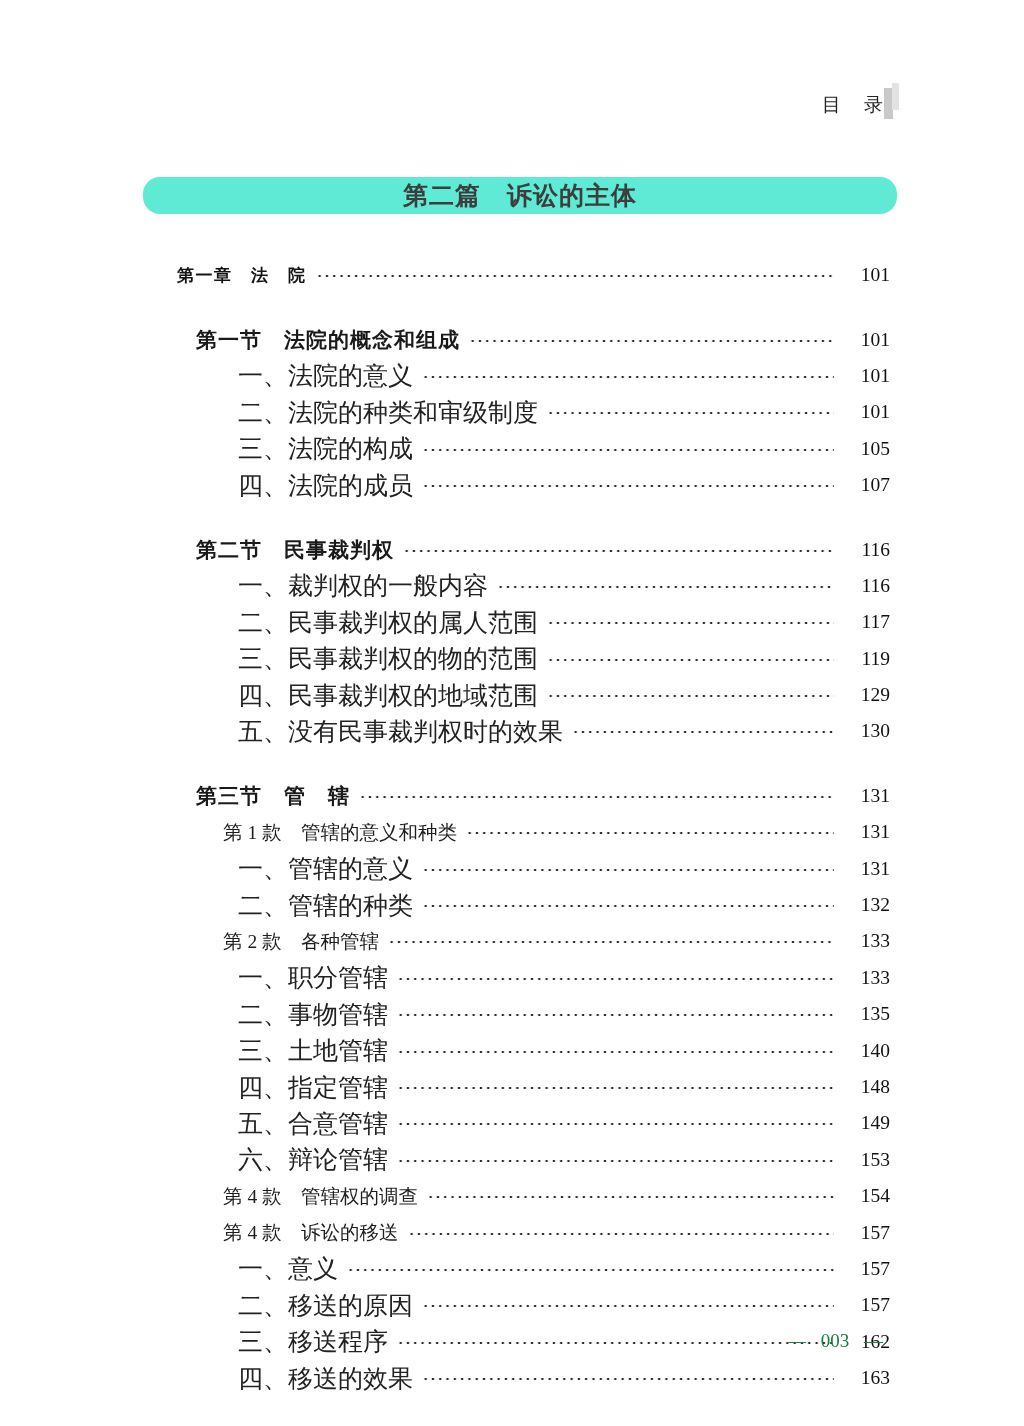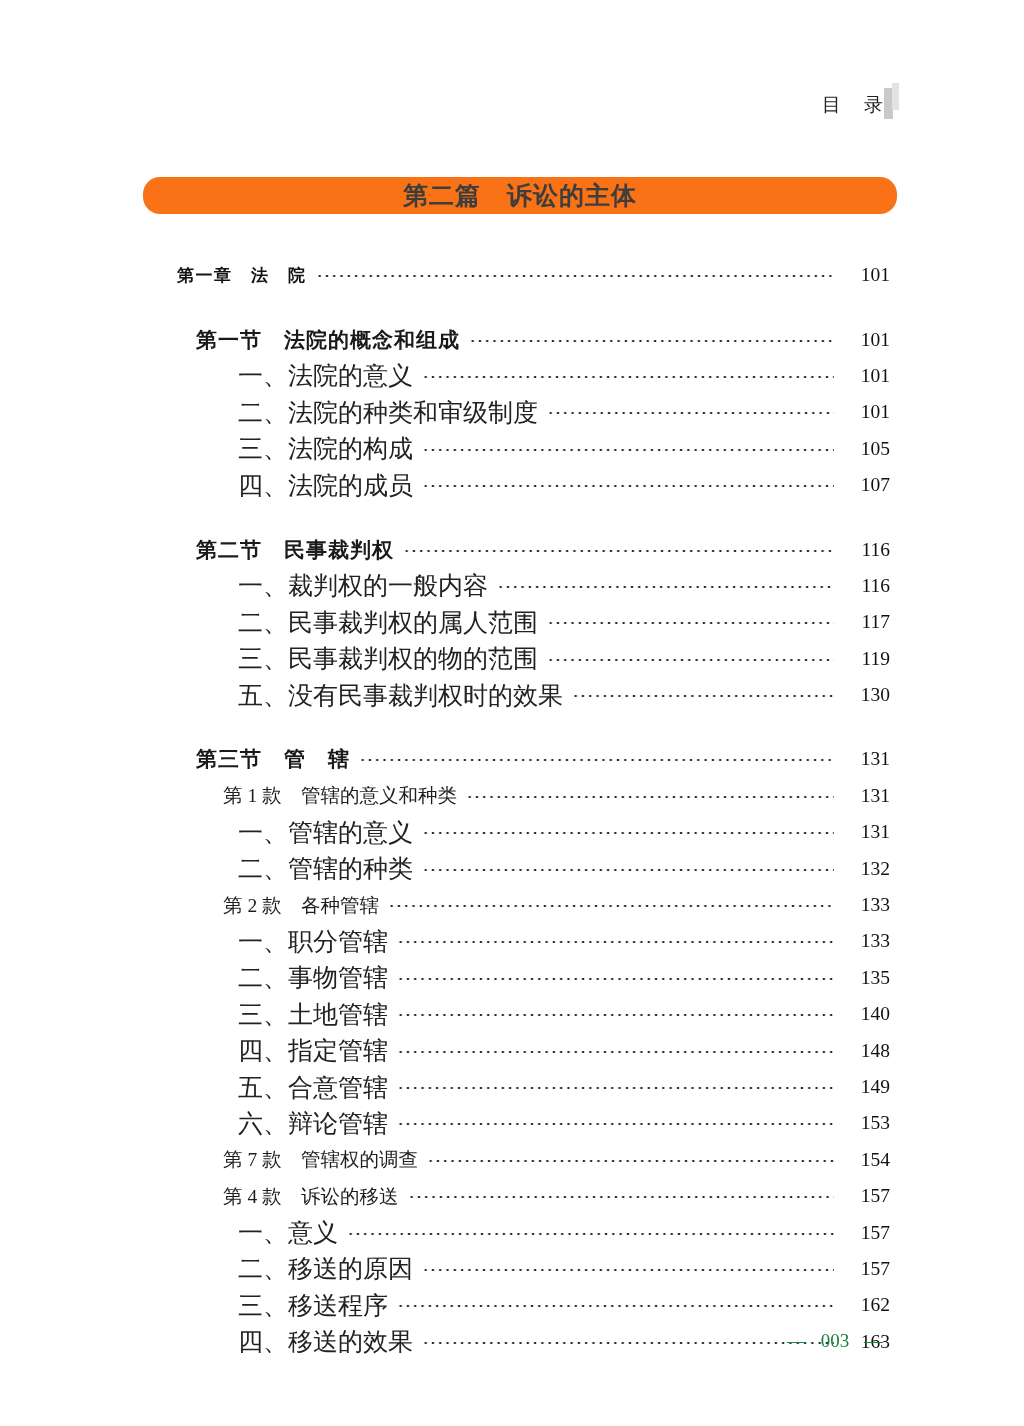--- a/index.html
+++ b/index.html
@@ -25,21 +25,21 @@
   }
   .bar-light {
     position: absolute; left: 892px; top: 83px;
     width: 7px; height: 27px; background: #e3e3e4;
   }
 
   
   .banner {
     position: absolute; left: 143px; top: 177px;
     width: 754px; height: 37px;
-    background: #f97316;
+    background: #5eead4;
     display: flex; align-items: center; justify-content: center; border-radius: 17px;
   }
   .banner .banner-text {
     font-family: "Liberation Sans", sans-serif;
     font-weight: 600; font-size: 25px; color: #3d3d3d;
     letter-spacing: 1px; white-space: nowrap;
   }
 
   
   .toc {
@@ -144,20 +144,25 @@
     <span class="title">二、民事裁判权的属人范围</span>
     <span class="leader"></span>
     <span class="page">117</span>
   </div>
     <div class="row lv-item">
     <span class="title">三、民事裁判权的物的范围</span>
     <span class="leader"></span>
     <span class="page">119</span>
   </div>
     <div class="row lv-item">
+    <span class="title">四、民事裁判权的地域范围</span>
+    <span class="leader"></span>
+    <span class="page">129</span>
+  </div>
+    <div class="row lv-item">
     <span class="title">五、没有民事裁判权时的效果</span>
     <span class="leader"></span>
     <span class="page">130</span>
   </div>
     <div class="row lv-section">
     <span class="title">第三节　管　辖</span>
     <span class="leader"></span>
     <span class="page">131</span>
   </div>
     <div class="row lv-kuan">
@@ -204,21 +209,21 @@
     <span class="title">五、合意管辖</span>
     <span class="leader"></span>
     <span class="page">149</span>
   </div>
     <div class="row lv-item">
     <span class="title">六、辩论管辖</span>
     <span class="leader"></span>
     <span class="page">153</span>
   </div>
     <div class="row lv-kuan">
-    <span class="title">第 7 款　管辖权的调查</span>
+    <span class="title">第 4 款　管辖权的调查</span>
     <span class="leader"></span>
     <span class="page">154</span>
   </div>
     <div class="row lv-kuan">
     <span class="title">第 4 款　诉讼的移送</span>
     <span class="leader"></span>
     <span class="page">157</span>
   </div>
     <div class="row lv-item">
     <span class="title">一、意义</span>

